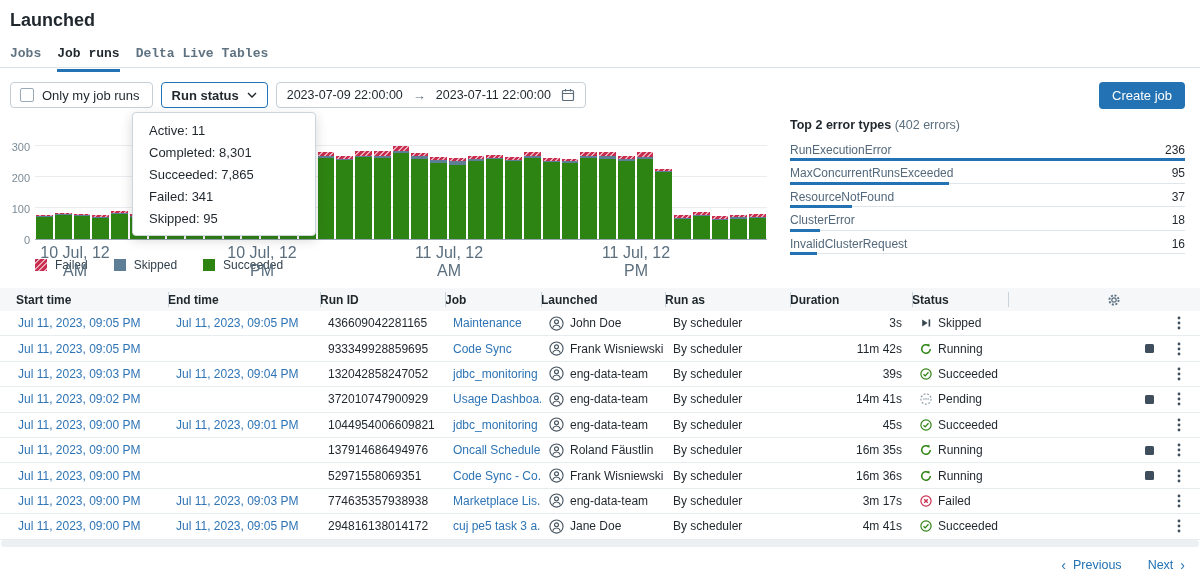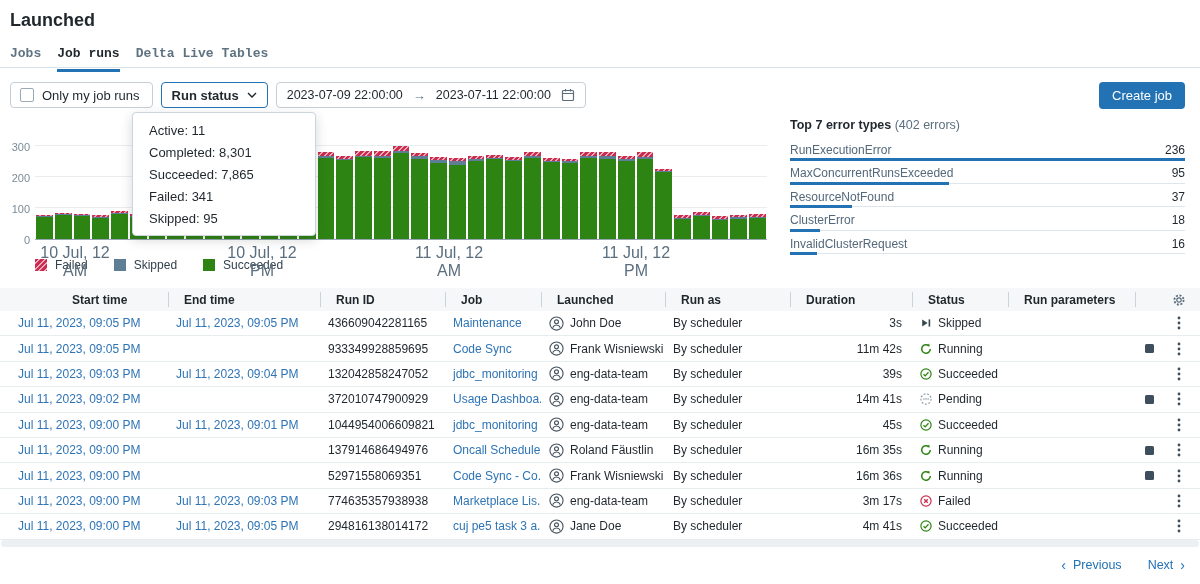--- a/index.html
+++ b/index.html
@@ -55,22 +55,22 @@
   .error-row { position:relative; height:23.4px; }
   .error-name { position:absolute; left:0; top:4px; font-size:12px; color:#53687A; }
   .error-count { position:absolute; right:0; top:4px; font-size:12px; color:#1F272D; }
   .error-track { position:absolute; left:0; bottom:2px; width:100%; height:1px; background:#DFE6EB; }
   .error-bar { position:absolute; left:0; bottom:1px; height:3px; background:#2272B4; }
 
   
   .tablewrap { position:absolute; left:0; top:288px; width:1200px; }
   .thead, .trow { display:grid; grid-template-columns:168px 152px 125px 96px 124px 125px 122px 96px 127px 65px; align-items:center; }
   .thead { height:23px; background:#F5F7F8; font-weight:bold; }
-  .h-cell { position:relative; height:100%; display:flex; align-items:center; padding-left:16px; font-size:12px; }
-  .h-cell:first-child { padding-left:24px;margin-left:48px; }
+  .h-cell { position:relative; height:100%; display:flex; align-items:center; padding-left:0; font-size:12px; }
+  .h-cell:first-child { padding-left:16px; }
   .h-cell.sep::before { content:''; position:absolute; left:0; top:4px; bottom:4px; width:1px; background:#C9D3DB; }
   .h-cell.gear-col { justify-content:flex-end; padding-right:14px; }
   .trow { height:25.4px; border-bottom:1px solid #E7ECEF; }
   .cell { padding-left:8px; display:flex; align-items:center; gap:6px; overflow:hidden; white-space:nowrap; font-size:12px; }
   .cell:first-child { padding-left:18px; }
   .link { color:#2E74B5; cursor:pointer; }
   .cell.right { justify-content:flex-end; padding-right:10px; }
   .actions { padding-left:8px; }
   .stop { width:9px; height:9px; background:#3E4E5C; border-radius:1.5px; margin-left:2px; cursor:pointer; }
   .stop.hidden { visibility:hidden; }
@@ -345,21 +345,21 @@
   <div class="dropdown">
       <div class="menu-item">Active: 11</div>
       <div class="menu-item">Completed: 8,301</div>
       <div class="menu-item">Succeeded: 7,865</div>
       <div class="menu-item">Failed: 341</div>
       <div class="menu-item">Skipped: 95</div>
     </div>
 
   <div class="errors">
     <div class="errors-title">
-      <b>Top 7 error types</b>
+      <b>Top 2 error types</b>
       <span class="gray">(402 errors)</span>
     </div>
     <div class="error-list" style="margin-top: 7px;">
         <div class="error-row">
           <div class="error-name">RunExecutionError</div>
           <div class="error-count">236</div>
           <div class="error-track"></div>
           <div class="error-bar" style="width: 100%;"></div>
         </div>
         <div class="error-row">
@@ -407,23 +407,20 @@
           <span>Launched</span>
         </div>
         <div class="h-cell sep">
           <span>Run as</span>
         </div>
         <div class="h-cell sep">
           <span>Duration</span>
         </div>
         <div class="h-cell sep">
           <span>Status</span>
-        </div>
-        <div class="h-cell sep">
-          <span>Run parameters</span>
         </div>
         <div class="h-cell sep gear-col">
           <span>
             <svg width="14" height="14" viewBox="0 0 14 14">
               <circle cx="7" cy="7" r="2.2" fill="none" stroke="#5B6F7F" stroke-width="1.2"></circle>
               <circle cx="7" cy="7" r="4.6" fill="none" stroke="#5B6F7F" stroke-width="1.8" stroke-dasharray="2 1.6"></circle>
             </svg>
           </span>
         </div>
       </div>

